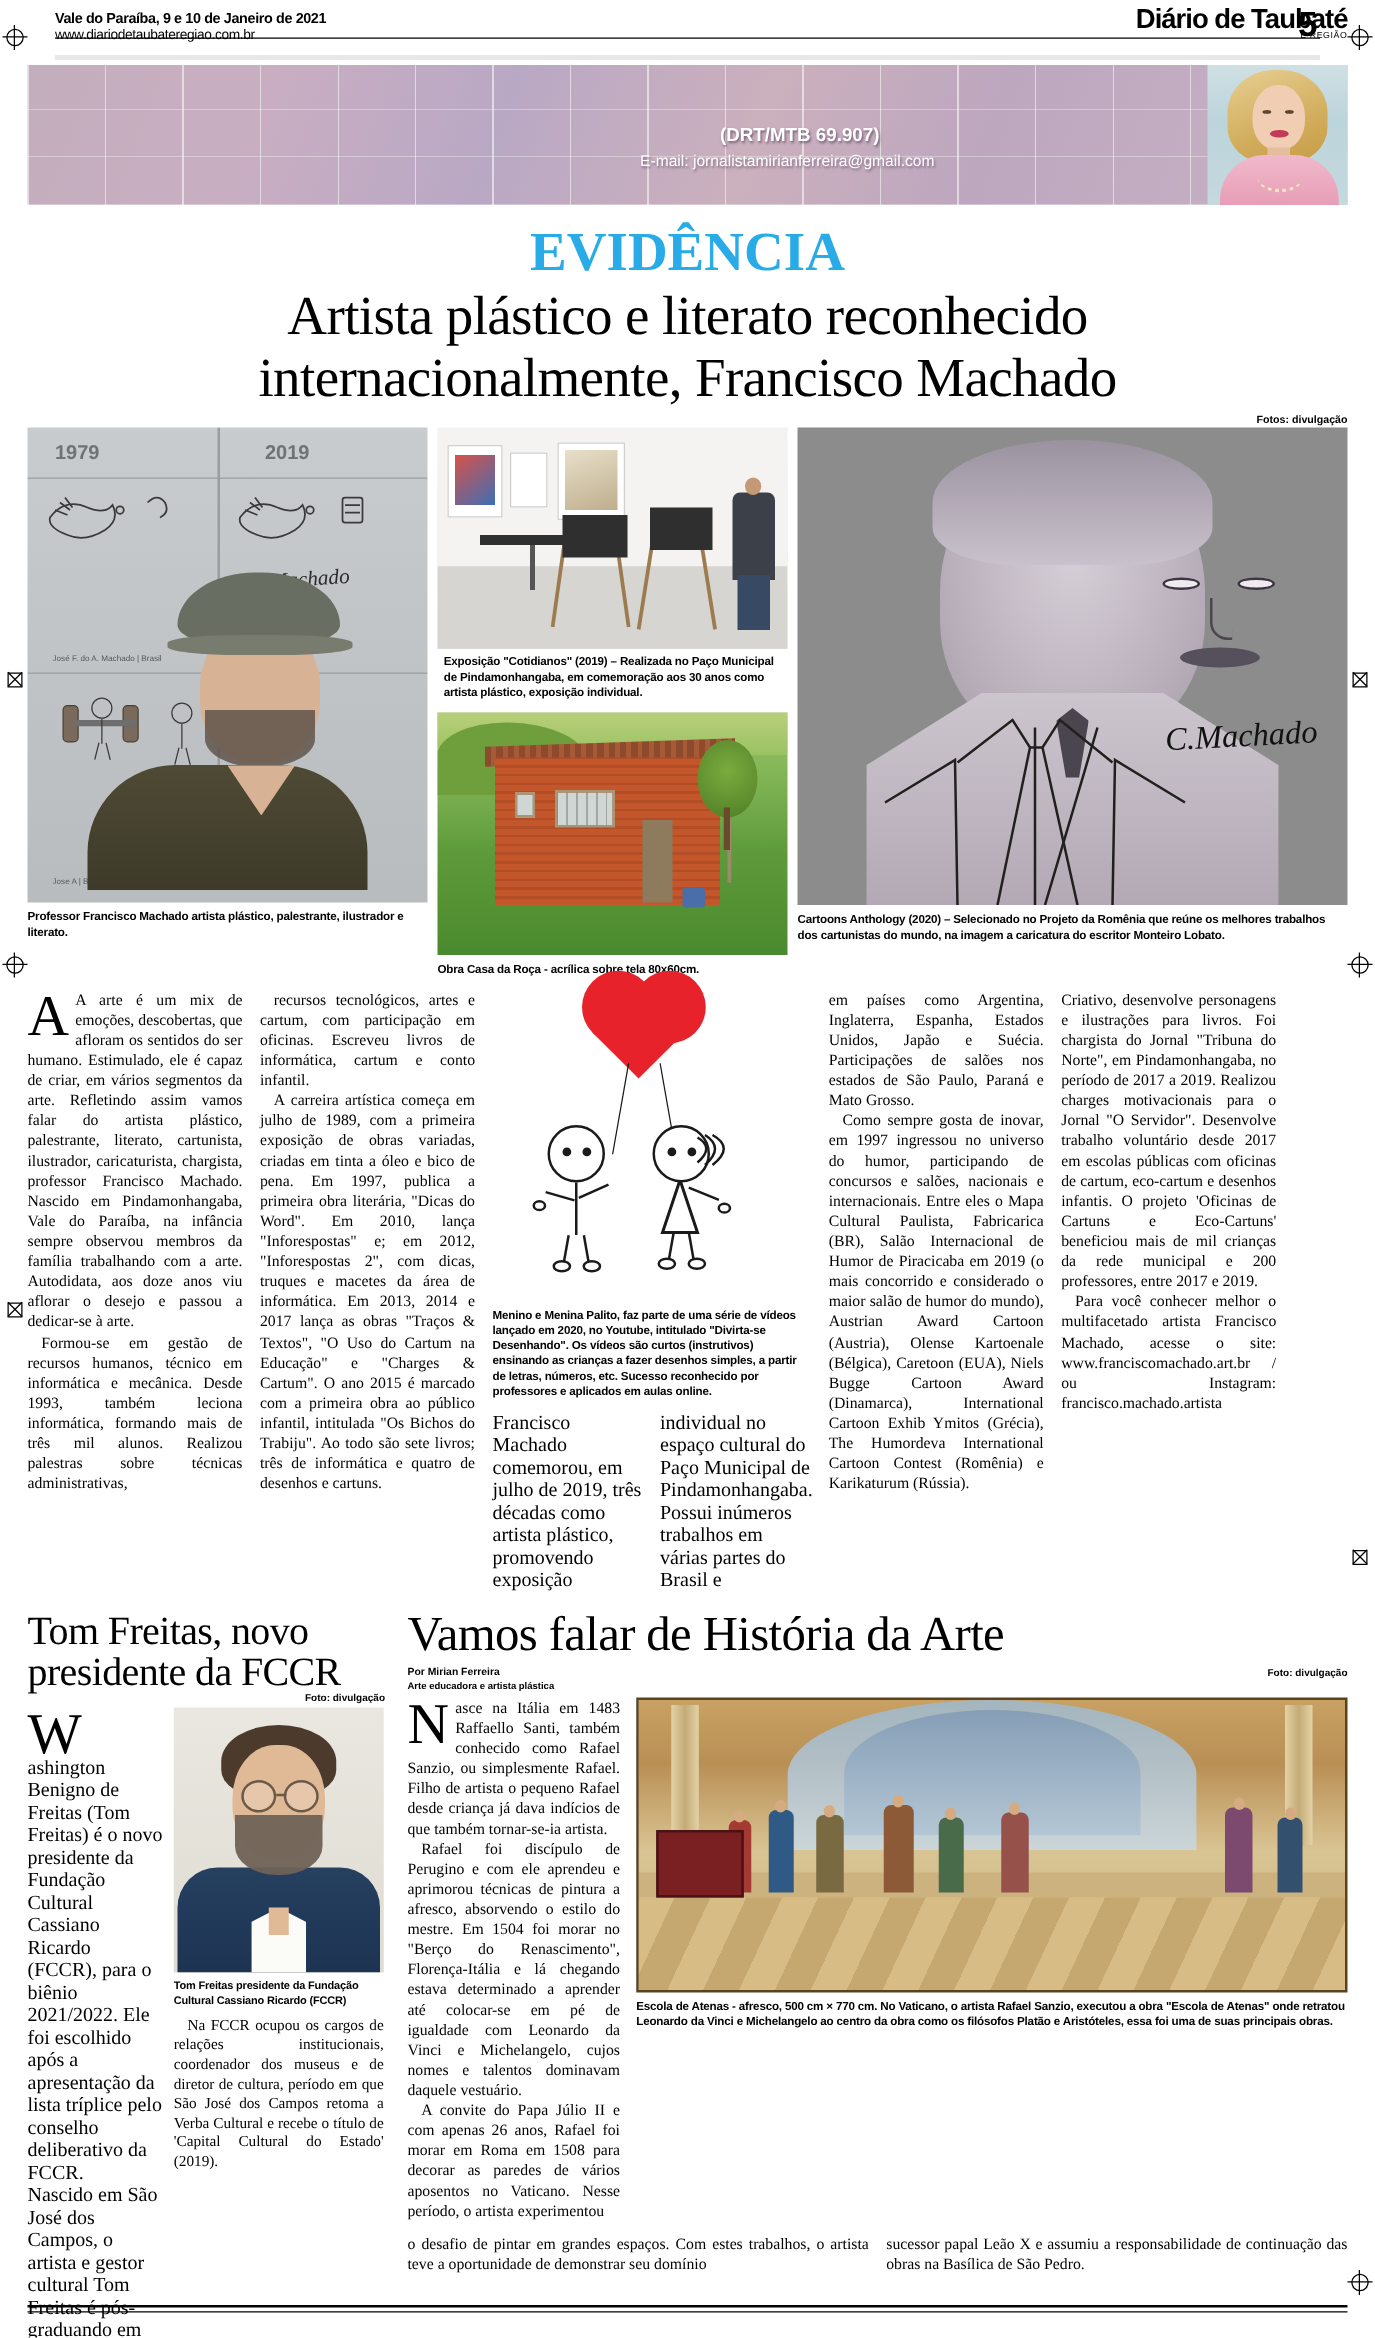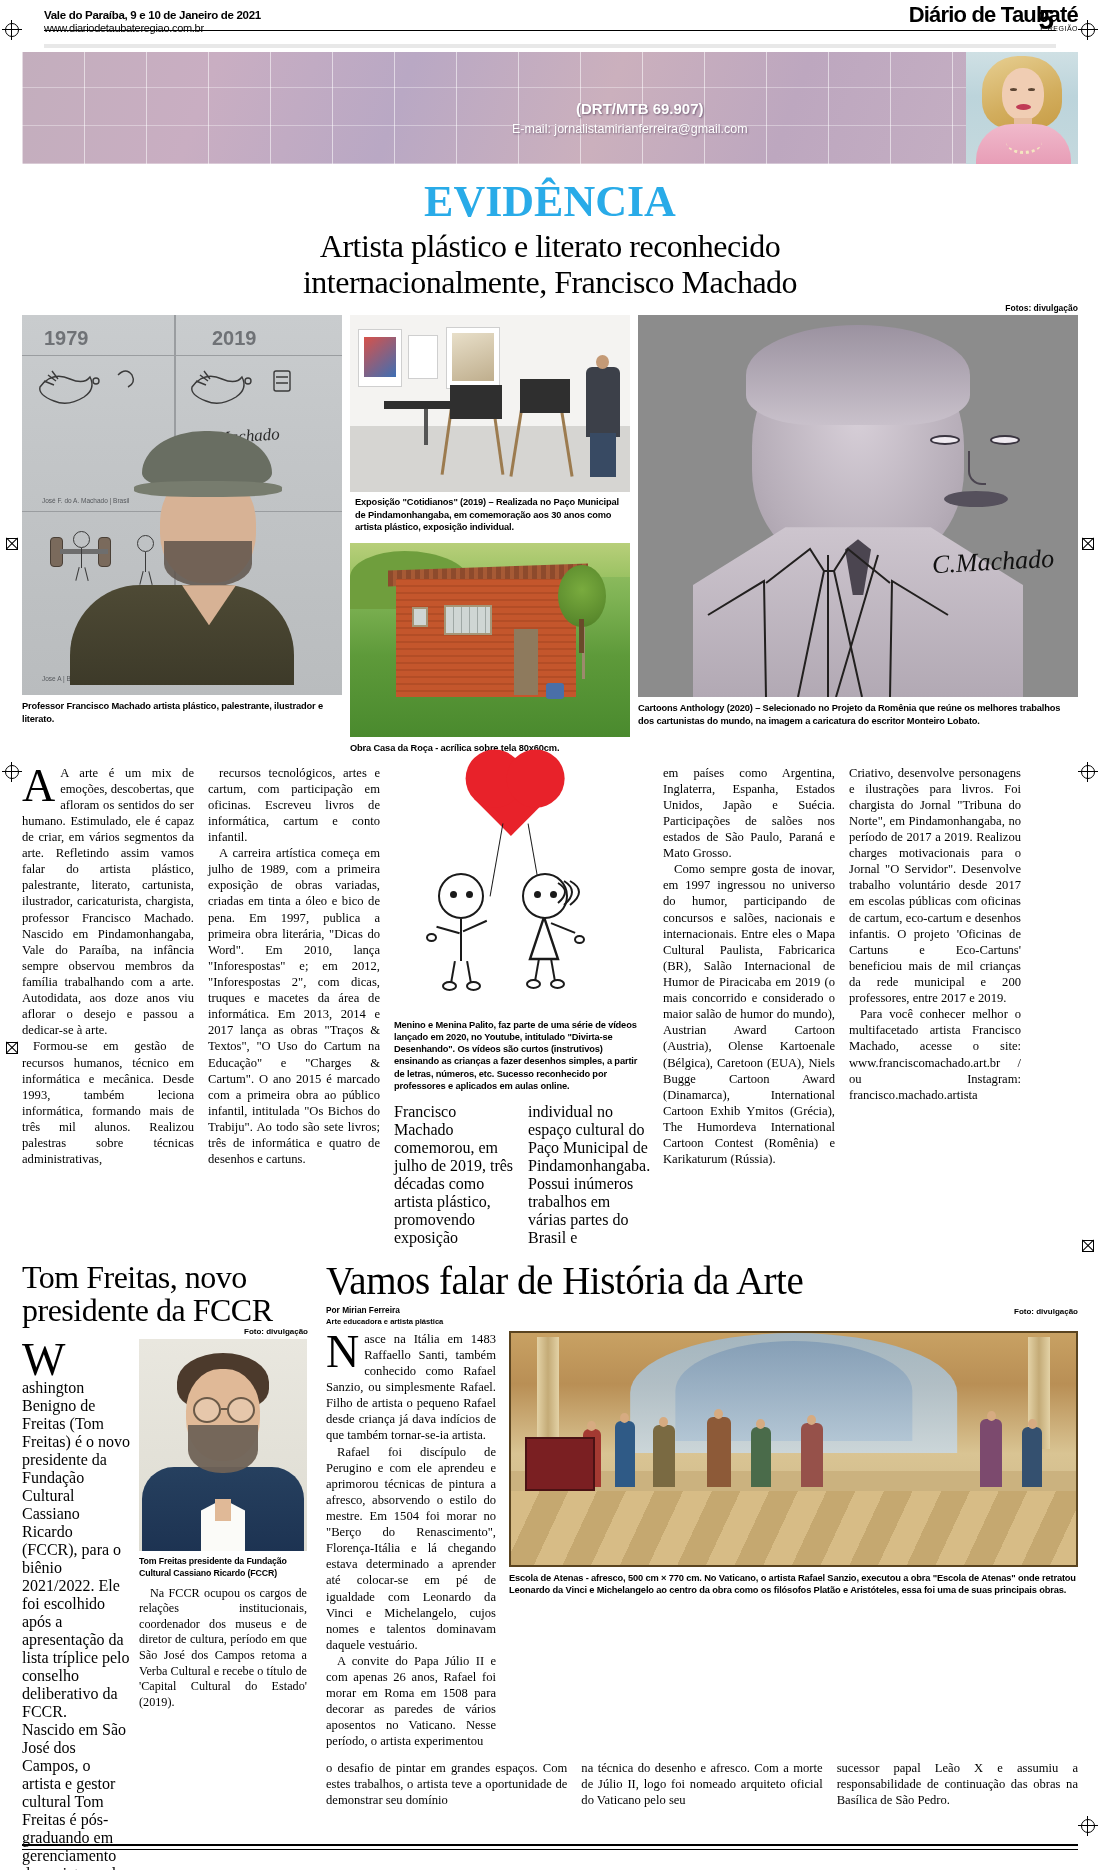--- a/index.html
+++ b/index.html
@@ -105,41 +105,41 @@
   }
 
   
   .evidencia {
     text-align:center; color:#29abe8; font-family:"Liberation Serif", serif;
     font-weight:bold; font-size:44px; letter-spacing:0px; margin-top:16px;
     line-height:1;
   }
   .head-main {
     text-align:center; font-family:"Liberation Serif", serif; font-weight:normal;
-    font-size:32px; line-height:1.13; margin-top:4px; letter-spacing:-0.5px;
+    font-size:44px; line-height:1.13; margin-top:4px; letter-spacing:-0.5px;
   }
   .fotos-cred {
     text-align:right; font-family:"Liberation Sans", sans-serif;
     font-weight:bold; font-size:8.5px; margin:3px 0 2px 0;
   }
 
   
   .photo-row { display:flex; gap:8px; }
   .col-a { width:320px; }
   .col-b { width:280px; }
   .col-c { width:auto; flex:1; }
 
   .ph { position:relative; overflow:hidden; background:#ddd; }
 
   
   .ph-artist { height:380px;
     background:linear-gradient(180deg,#c9ccce 0%,#c2c5c7 40%,#b9bcbe 100%); }
   .pa-panelline { position:absolute; background:#9a9da0; }
   .pa-yr { position:absolute; font-family:"Liberation Sans", sans-serif;
-           font-weight:bold; font-size:20px; color:#6f7276; }
+           font-weight:bold; font-size:16px; color:#6f7276; }
   .pa-cap { position:absolute; font-family:"Liberation Sans", sans-serif;
             font-size:6.5px; color:#55585c; }
   .pa-sig { position:absolute; left:178px; top:112px; font-family:"Liberation Serif", serif;
             font-style:italic; font-size:17px; color:#2b2b2b; transform:rotate(-4deg); }
   .pa-head { position:absolute; left:78px; top:150px; width:225px; height:235px; }
   .pa-cap2 { position:absolute; left:148px; top:128px; width:130px; height:60px;
              background:#696e62; border-radius:48% 48% 42% 42%/70% 70% 30% 30%; }
   .pa-capbrim { position:absolute; left:140px; top:178px; width:148px; height:16px;
                 background:#777c6e; border-radius:40%; }
   .pa-faced { position:absolute; left:166px; top:168px; width:96px; height:112px;
@@ -676,23 +676,20 @@
           </div>
           <div class="caption-under">Escola de Atenas - afresco, 500 cm × 770 cm. No Vaticano, o artista Rafael Sanzio, executou a obra "Escola de Atenas" onde retratou Leonardo da Vinci e Michelangelo ao centro da obra como os filósofos Platão e Aristóteles, essa foi uma de suas principais obras.</div>
         </div>
       </div>
 
       <div class="final-cols">
         <div class="fc ncol">
           <p style="text-indent:0;">o desafio de pintar em grandes espaços. Com estes trabalhos, o artista teve a oportunidade de demonstrar seu domínio</p>
         </div>
         <div class="fc ncol">
-          <p style="text-indent:0;">na técnica do desenho e afresco. Com a morte de Júlio II, logo foi nomeado arquiteto oficial do Vaticano pelo seu</p>
-        </div>
-        <div class="fc ncol">
           <p style="text-indent:0;">sucessor papal Leão X e assumiu a responsabilidade de continuação das obras na Basílica de São Pedro.</p>
         </div>
       </div>
     </div>
   </div>
 
   <div class="bottom-rule"></div>
   <div class="bottom-rule2"></div>
 </div>
 

